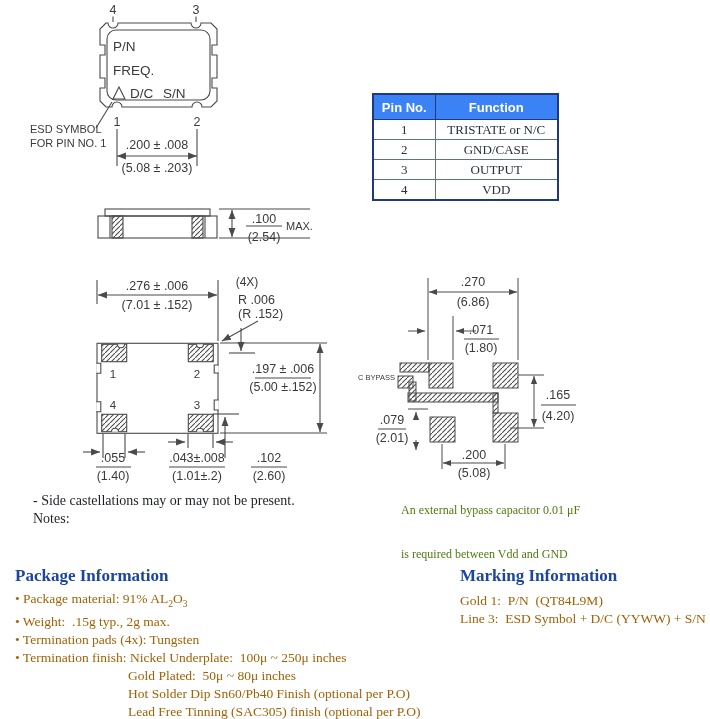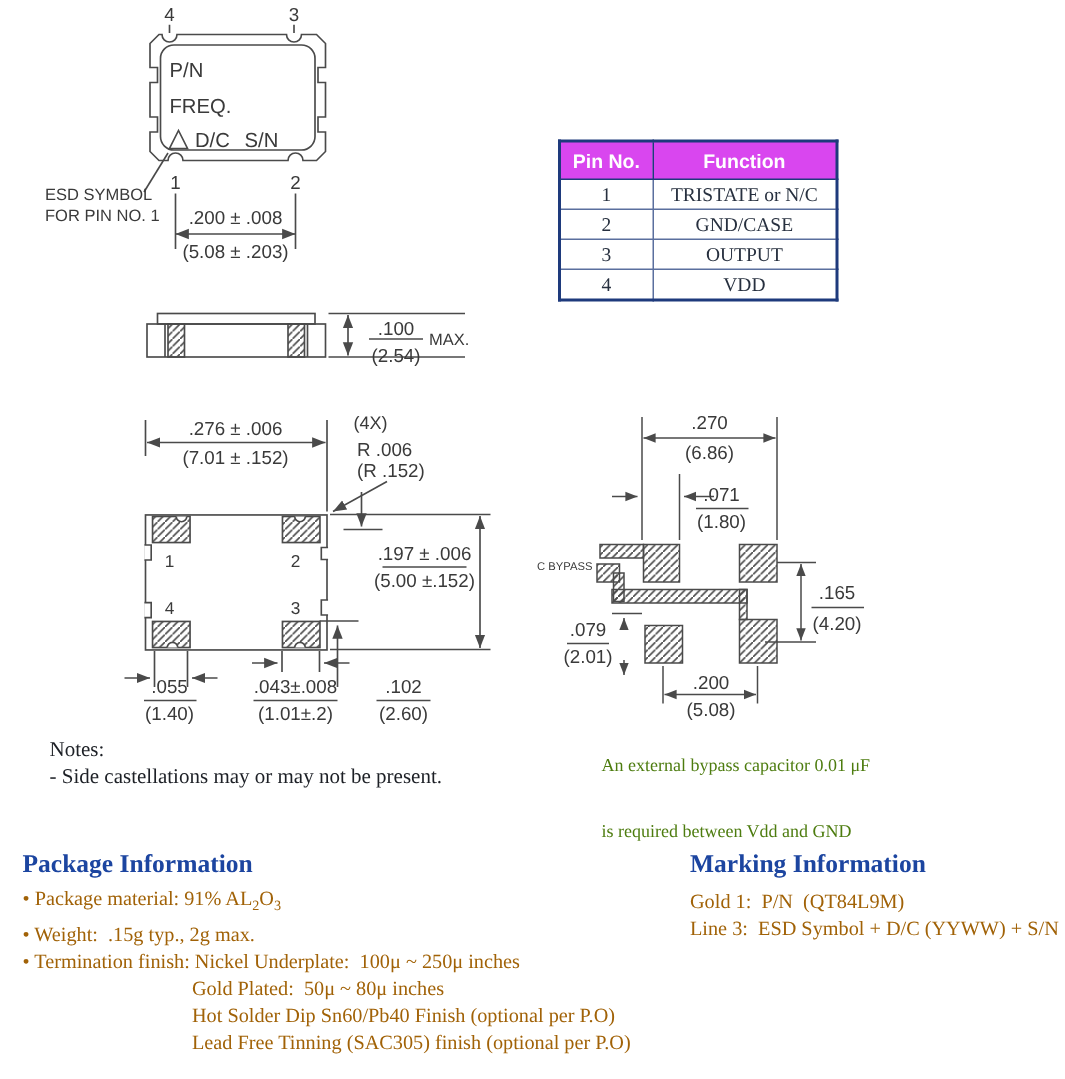--- a/index.html
+++ b/index.html
@@ -2,21 +2,21 @@
 <html><head>
 <meta charset="utf-8">
 <style>
   html,body{margin:0;padding:0;background:#fff;}
   .page{position:relative;width:710px;height:719px;background:#ffffff;overflow:hidden;
         font-family:"Liberation Serif","DejaVu Serif",serif;color:#1d2026;}
   .abs{position:absolute;}
   svg text{font-family:"Liberation Sans","DejaVu Sans",sans-serif;fill:#3a3a3a;}
   .pintable{position:absolute;left:372px;top:93px;border-collapse:collapse;table-layout:fixed;
             width:187px;border:2px solid #1e3a7c;}
-  .pintable th{background:#d946ef;color:#ffffff;font-family:"Liberation Sans","DejaVu Sans",sans-serif;
+  .pintable th{background:#3b82f6;color:#ffffff;font-family:"Liberation Sans","DejaVu Sans",sans-serif;
                font-size:13px;font-weight:bold;height:24px;border:1px solid #1e3a7c;padding:0;}
   .pintable td{border:1px solid #5a6f9e;font-size:13px;text-align:center;height:19px;
                color:#27303f;padding:0;font-family:"Liberation Serif","DejaVu Serif",serif;}
   .col-pin{width:62px;} .col-fn{width:123px;}
   .sec-title{font-size:17px;font-weight:bold;color:#1c45a0;white-space:pre;}
   .body-line{font-size:13.5px;line-height:18px;white-space:pre;color:#a16207;}
   .indent{padding-left:113px;}
   .notes-block{font-size:14px;line-height:18px;color:#1d2026;}
   .notes-block div{white-space:pre;}
   .smallnote{font-size:12px;line-height:14.5px;color:#4d7c0f;white-space:pre;}
@@ -231,29 +231,30 @@
     <text x="122" y="191" text-anchor="middle" font-size="12.5">.200</text>
     <text x="122" y="209" text-anchor="middle" font-size="12.5">(5.08)</text>
   </svg>
 
   <div class="abs smallnote" style="left:401px;top:474px">
     <div>An external bypass capacitor 0.01 μF</div>
     <div>is required between Vdd and GND</div>
   </div>
 
   <div class="abs notes-block" style="left:33px;top:492px">
+    <div>- Side castellations may or may not be present.</div>
     <div>Notes:</div>
-    <div>- Side castellations may or may not be present.</div>
   </div>
 
   <div class="abs" style="left:15px;top:566px;width:430px">
     <div class="sec-title">Package Information</div>
     <div style="margin-top:4px">
       <div class="body-line"><span>• Package material: 91% AL</span><sub>2</sub><span>O</span><sub>3</sub></div>
       <div class="body-line">• Weight:  .15g typ., 2g max.</div>
+      <div class="body-line">• Termination pads (4x): Tungsten</div>
       <div class="body-line">• Termination finish: Nickel Underplate:  100μ ~ 250μ inches</div>
       <div class="body-line indent">Gold Plated:  50μ ~ 80μ inches</div>
       <div class="body-line indent">Hot Solder Dip Sn60/Pb40 Finish (optional per P.O)</div>
       <div class="body-line indent">Lead Free Tinning (SAC305) finish (optional per P.O)</div>
     </div>
   </div>
 
   <div class="abs" style="left:460px;top:566px;width:250px">
     <div class="sec-title">Marking Information</div>
     <div style="margin-top:6px">

